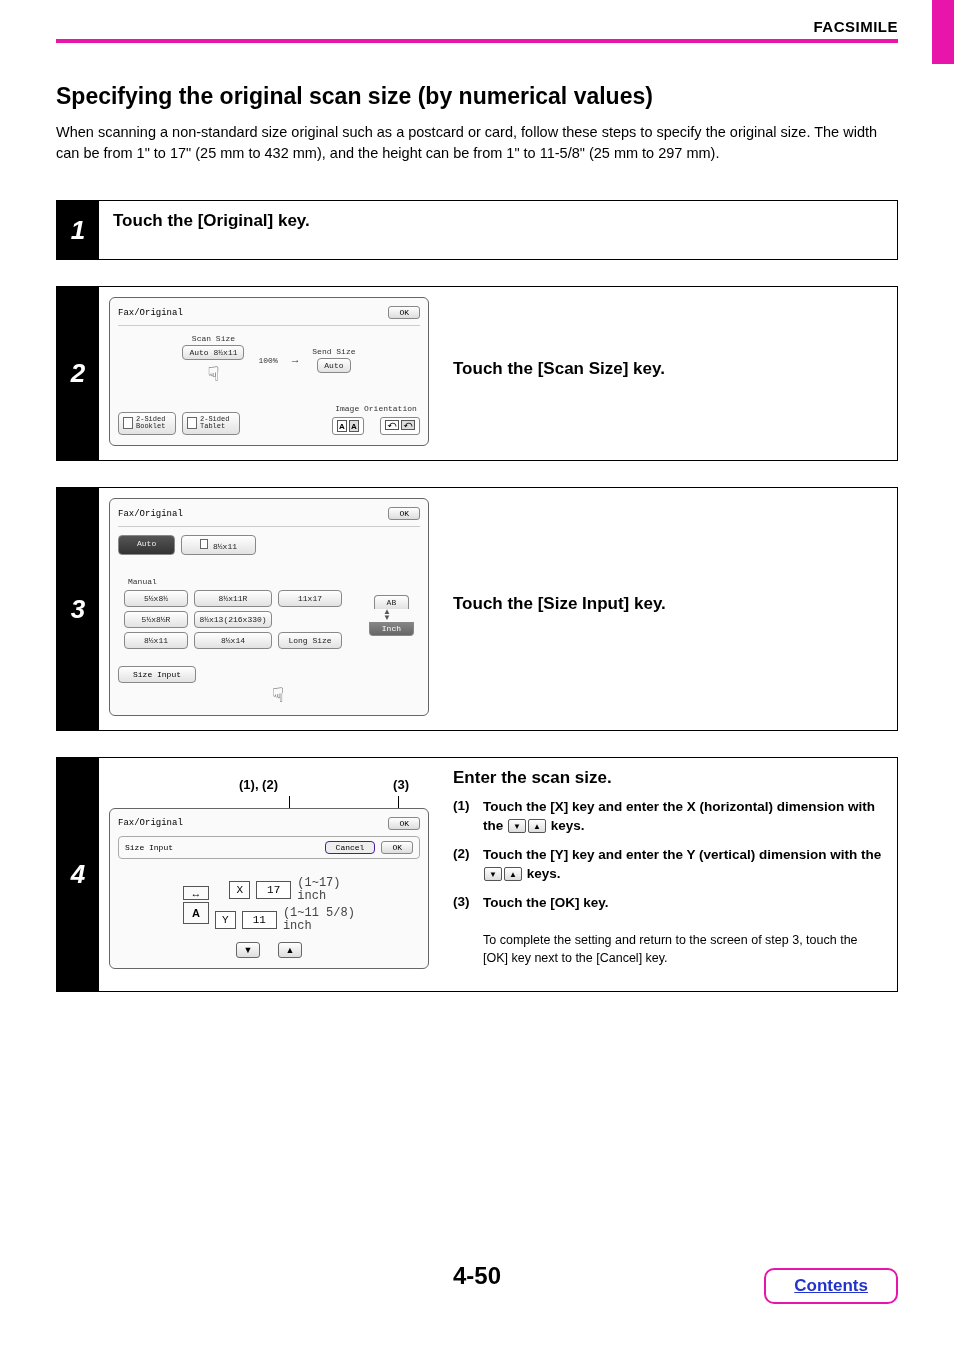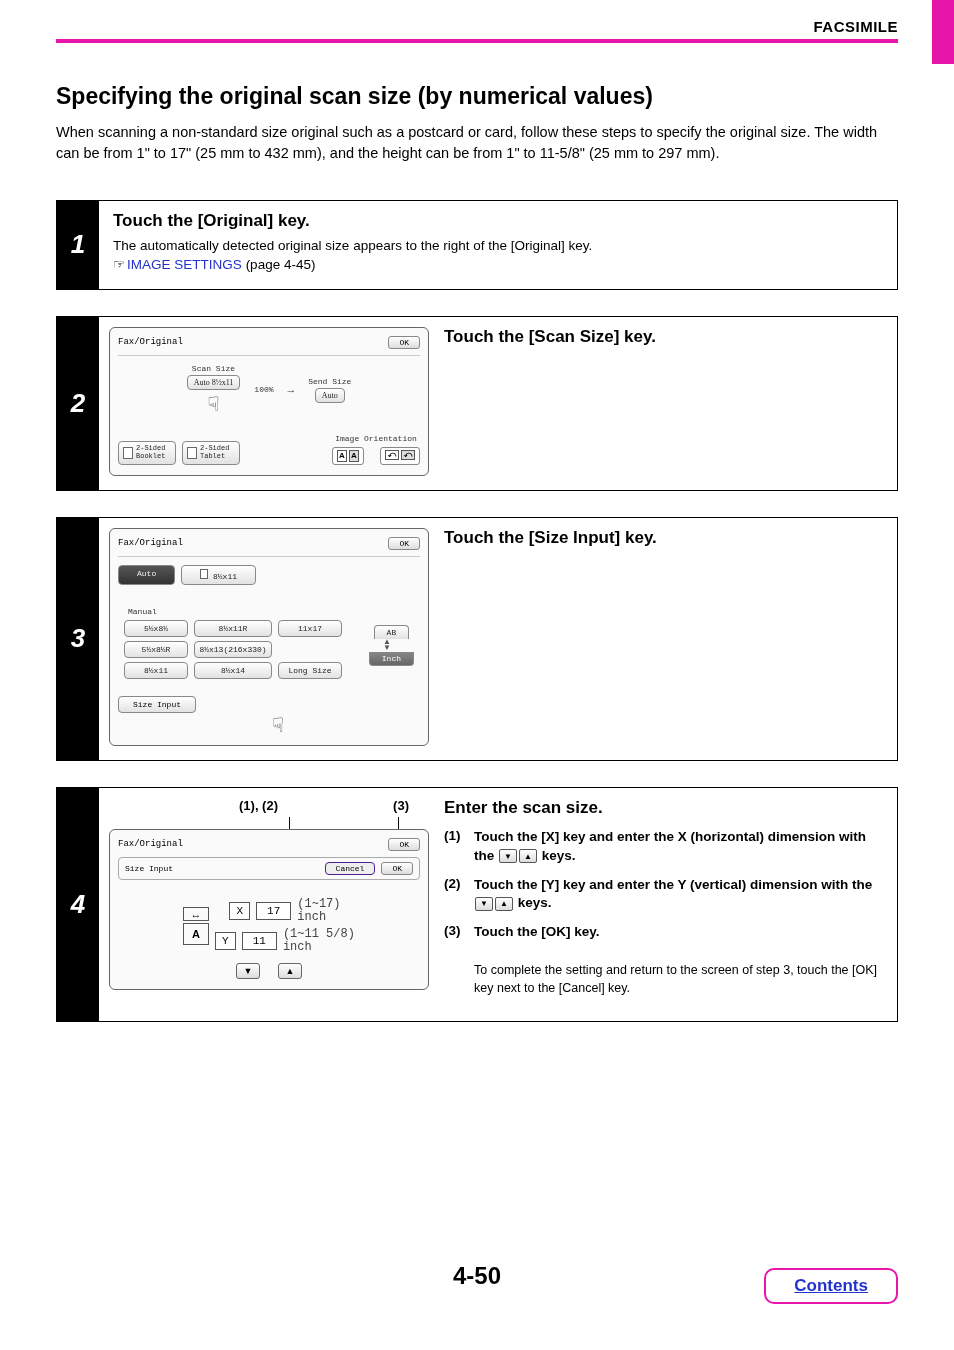--- a/index.html
+++ b/index.html
@@ -61,22 +61,23 @@
     justify-content: center;
     font-style: italic;
     flex-shrink: 0;
   }
   .step-body {
     flex: 1;
     padding: 10px 14px 14px 14px;
   }
   .step-with-figure .step-body {
     display: flex;
-    gap: 7px;
+    gap: 16px;
     padding: 0;
+    align-items: center;
   }
   .figure-col {
     width: 330px;
     flex-shrink: 0;
     padding: 10px 0 14px 10px;
   }
   .text-col {
     flex: 1;
     padding: 10px 14px 14px 8px;
   }
@@ -137,21 +138,21 @@
   }
   .panel-btn, .panel-tab, .panel-small, .size-btn, .mode-btn, .tiny-pill, .ab-inch {
     border: 1px solid #888;
     border-radius: 4px;
     background: linear-gradient(#fff,#e2e2e2);
     font-family: "Courier New", monospace;
     font-size: 8px;
     text-align: center;
     color: #222;
   }
-  .panel-btn { padding: 2px 6px; font-family: Liberation Serif, serif; }
+  .panel-btn { padding: 2px 6px; }
   .scan-group, .send-group { display: flex; flex-direction: column; align-items: center; gap: 2px; }
   .arrow { font-size: 11px; }
   .pointer {
     font-size: 20px;
     color: #555;
     line-height: 1;
     margin-top: 4px;
     text-align: center;
   }
   .panel-bottom {
@@ -245,24 +246,20 @@
   <div class="section-header">FACSIMILE</div>
   <div class="header-rule"></div>
 
   <h1 class="title">Specifying the original scan size (by numerical values)</h1>
   <p class="intro">When scanning a non-standard size original such as a postcard or card, follow these steps to specify the original size. The width can be from 1" to 17" (25 mm to 432 mm), and the height can be from 1" to 11-5/8" (25 mm to 297 mm).</p>
 
   <div class="step-row">
     <div class="step-num">1</div>
     <div class="step-body">
       <div class="step-title">Touch the [Original] key.</div>
-      <div class="step-desc">
-        <span>The automatically detected original size appears to the right of the [Original] key.</span><br>
-        <span class="icon-ref">☞</span><a href="#" class="link-inline">IMAGE SETTINGS</a><span> (page 4-45)</span>
-      </div>
     </div>
   </div>
 
   <div class="step-row step-with-figure">
     <div class="step-num">2</div>
     <div class="step-body">
       <div class="figure-col">
         <div class="panel">
           <div class="panel-header">
             <span>Fax/Original</span>

